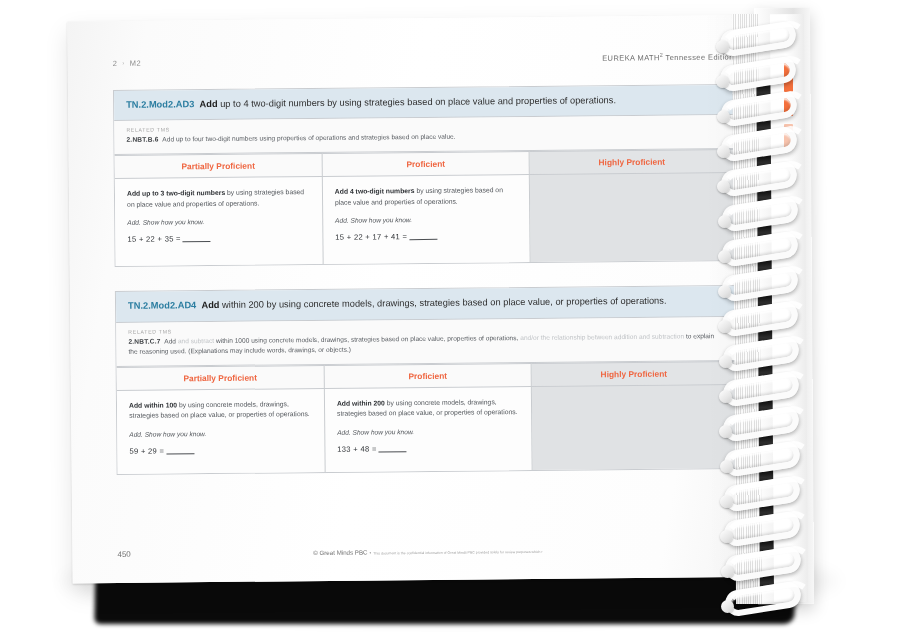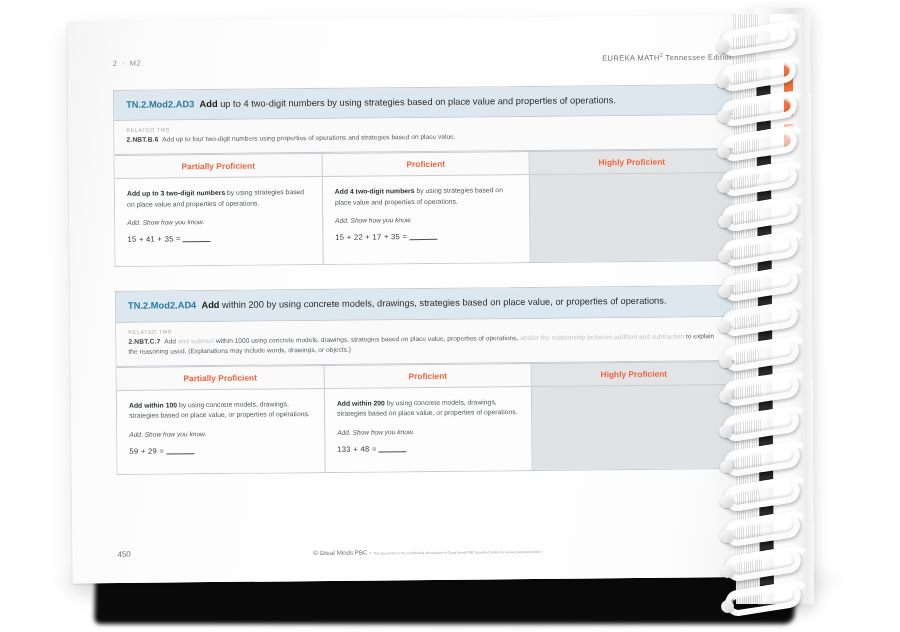--- a/index.html
+++ b/index.html
@@ -324,26 +324,26 @@
                   <th style="width: 33.5%;">Partially Proficient</th>
                   <th style="width: 33.5%;">Proficient</th>
                   <th class="shaded" style="width: 33%;">Highly Proficient</th>
                 </tr>
               </thead>
               <tbody>
                 <tr>
                   <td style="height: 88px;">
                     <p class="cell-desc"><b>Add up to 3 two-digit numbers</b><span> by using strategies based on place value and properties of operations.</span></p>
                     <p class="cell-prompt">Add. Show how you know.</p>
-                    <div class="cell-eq"><span>15 + 41 + 35 =</span><span class="blank"></span></div>
+                    <div class="cell-eq"><span>15 + 22 + 35 =</span><span class="blank"></span></div>
                   </td>
                   <td style="height: 88px;">
                     <p class="cell-desc"><b>Add 4 two-digit numbers</b><span> by using strategies based on place value and properties of operations.</span></p>
                     <p class="cell-prompt">Add. Show how you know.</p>
-                    <div class="cell-eq"><span>15 + 22 + 17 + 35 =</span><span class="blank"></span></div>
+                    <div class="cell-eq"><span>15 + 22 + 17 + 41 =</span><span class="blank"></span></div>
                   </td>
                   <td class="shaded" style="height: 88px;"></td>
                 </tr>
               </tbody>
             </table>
           </div>
           <div class="std-block">
             <div class="std-head"><span class="std-code">TN.2.Mod2.AD4</span>&nbsp;&nbsp;<span class="std-verb">Add</span><span> within 200 by using concrete models, drawings, strategies based on place value, or properties of operations.</span></div>
             <div class="tms">
               <div class="tms-label">RELATED TMS</div>

